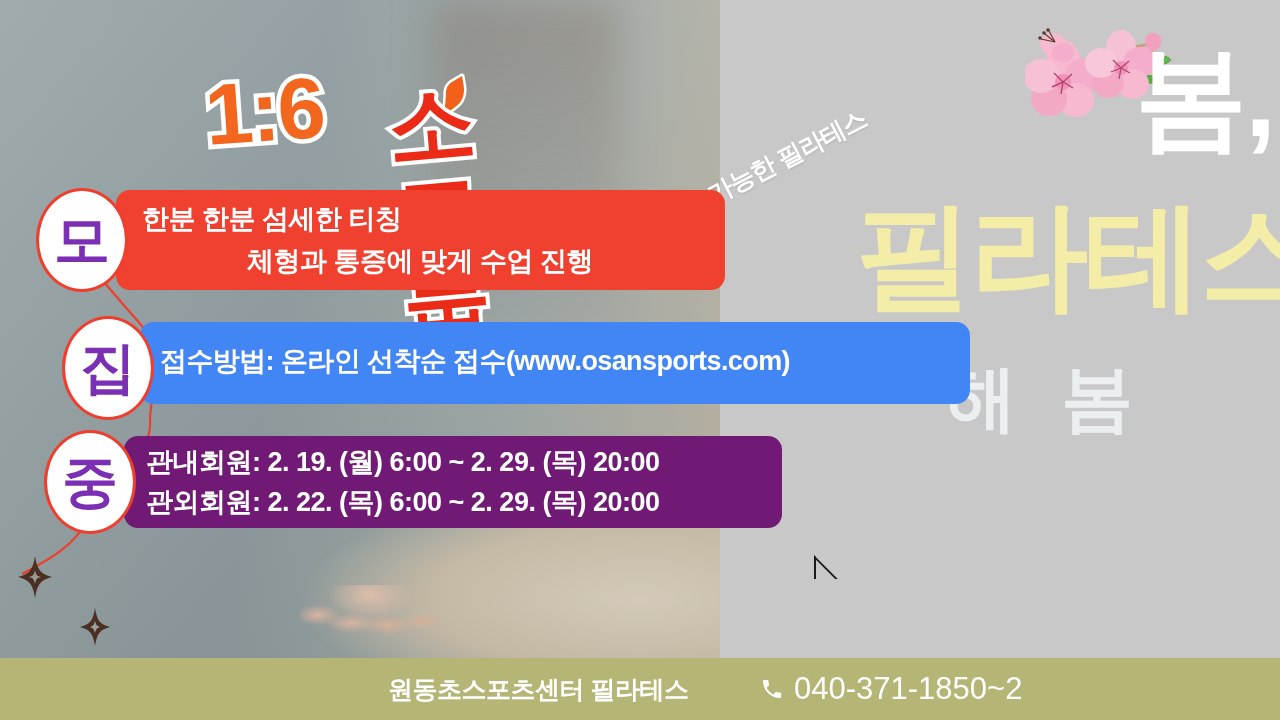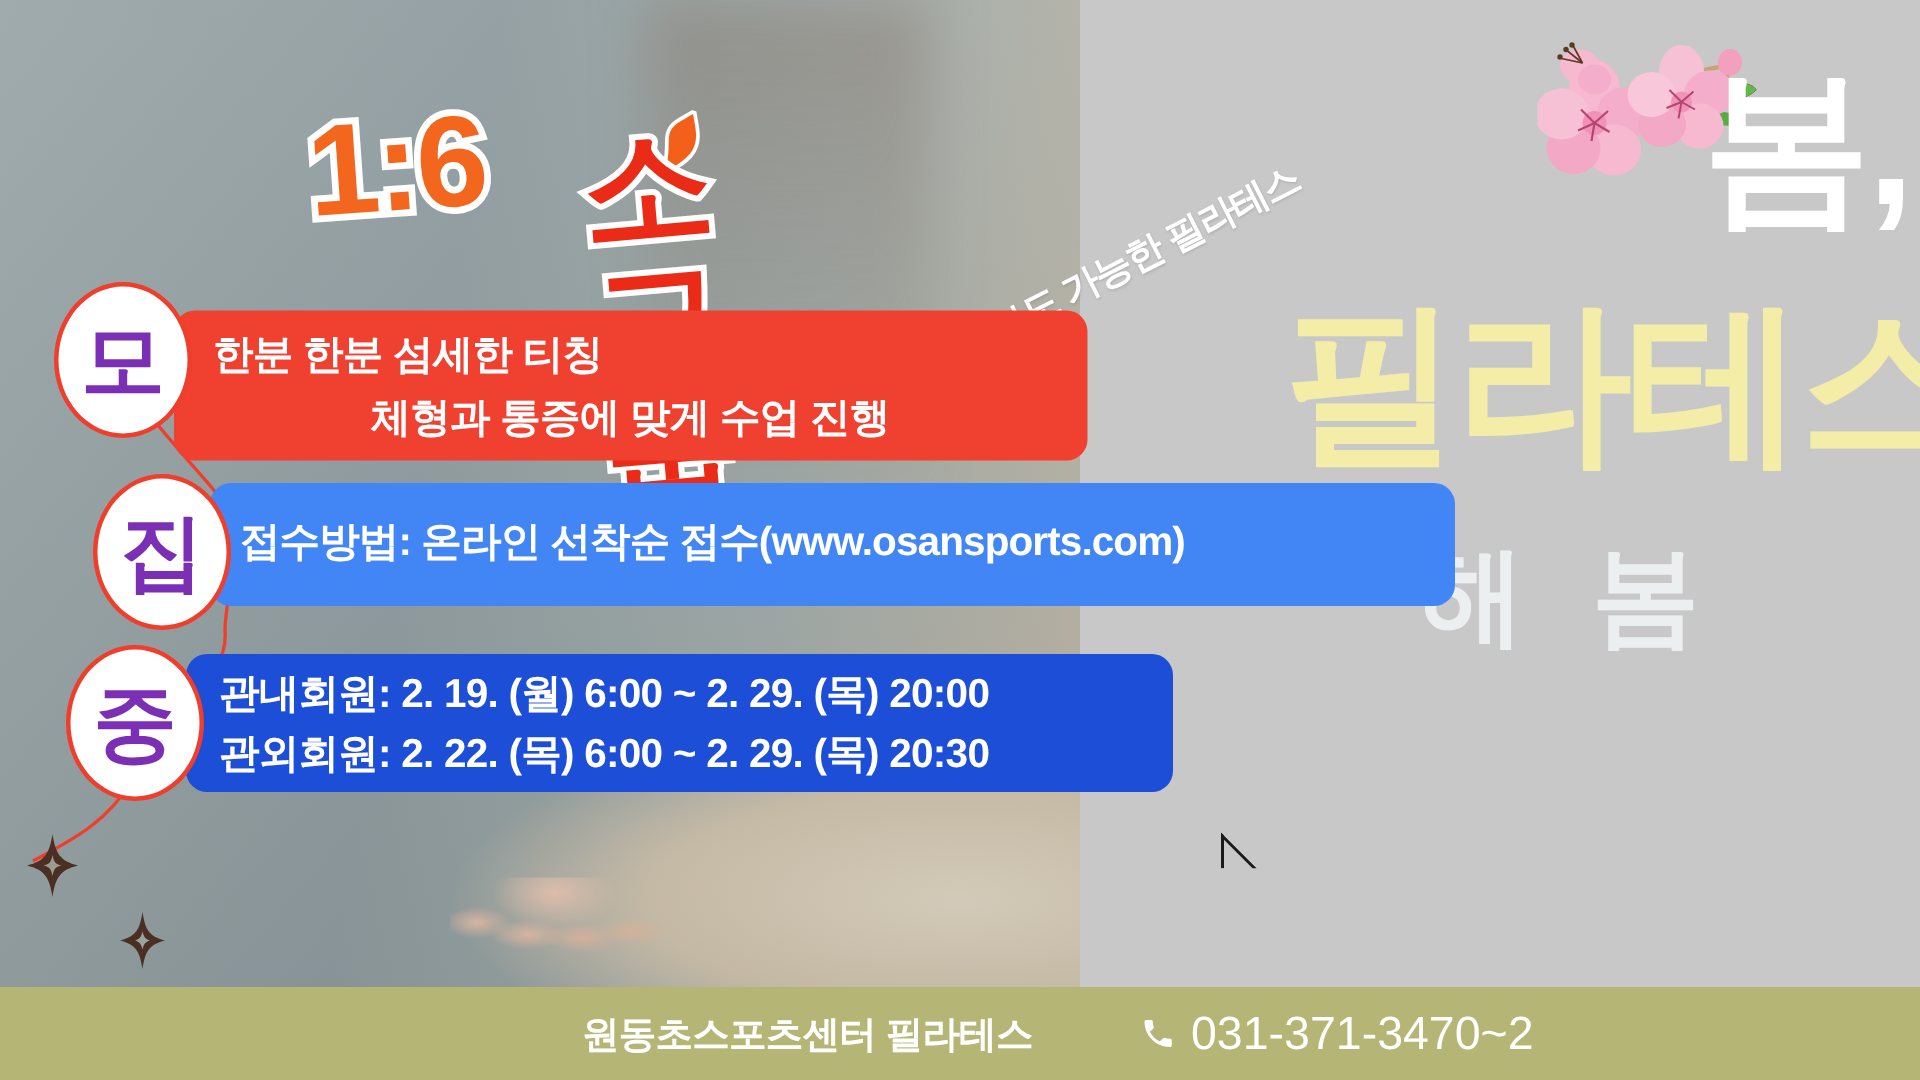--- a/index.html
+++ b/index.html
@@ -126,39 +126,39 @@
     width:92px; height:104px; border-radius:50%;
     background:#ffffff; border:3px solid #ef3e2c;
     display:flex; align-items:center; justify-content:center;
     color:#7b2fb5; font-size:56px; font-weight:800; line-height:1;
   }
 
   
   #row1 { left:116px; top:190px; }
   #row1 .bar {
     width:609px; height:100px; background:#ef4030;
-    padding:6px 18px 6px 26px; font-size:27px; letter-spacing:-0.5px;margin-top:17px;
+    padding:6px 18px 6px 26px; font-size:27px; letter-spacing:-0.5px;
   }
   #row1 .line1 { margin-bottom:6px; }
   #row1 .line2 { padding-left:105px; }
   #badge1 { left:36px; top:188px; }
 
   
   #row2 { left:140px; top:322px; }
   #row2 .bar {
     width:830px; height:82px; background:#4285f4;
     padding:4px 14px 4px 20px; font-size:27px; letter-spacing:-0.6px;
   }
   #row2 .line1 { margin-bottom:4px; }
   #badge2 { left:62px; top:316px; }
 
   
   #row3 { left:124px; top:436px; }
   #row3 .bar {
-    width:658px; height:92px; background:#1d4ed8;
+    width:658px; height:92px; background:#701a75;
     padding:4px 14px 4px 22px; font-size:27px; letter-spacing:-0.5px;
   }
   #row3 .line1 { margin-bottom:4px; }
   #badge3 { left:44px; top:430px; }
 
   
   #infostrip {
     position:absolute; left:86px; top:555px; width:750px; height:48px;
     display:flex; align-items:stretch;
     border:2px solid #1a1a1a; background:#ffffff;
@@ -313,21 +313,21 @@
   <div class="row" id="row2">
     <div class="bar">
       <div class="line line1">접수방법: 온라인 선착순 접수(www.osansports.com)</div>
     </div>
   </div>
 
   <div class="badge" id="badge3">중</div>
   <div class="row" id="row3">
     <div class="bar">
       <div class="line line1">관내회원: 2. 19. (월) 6:00 ~ 2. 29. (목) 20:00</div>
-      <div class="line line2">관외회원: 2. 22. (목) 6:00 ~ 2. 29. (목) 20:30</div>
+      <div class="line line2">관외회원: 2. 22. (목) 6:00 ~ 2. 29. (목) 20:00</div>
     </div>
   </div>
 
   <div class="fold"></div>
 
   <div class="sparkle" id="sp1">
     <svg viewBox="0 0 34 42">
       <path d="M17 0 C19 13 22 18 34 21 C22 24 19 29 17 42 C15 29 12 24 0 21 C12 18 15 13 17 0 Z" fill="#4b2f22"></path>
       <path d="M17 14 C18 19 19 20 23 21 C19 22 18 23 17 28 C16 23 15 22 11 21 C15 20 16 19 17 14 Z" fill="#9b9a93"></path>
     </svg>
@@ -338,17 +338,17 @@
       <path d="M15 13 C16 17 17 18 20 19 C17 20 16 21 15 25 C14 21 13 20 10 19 C13 18 14 17 15 13 Z" fill="#9aa3a2"></path>
     </svg>
   </div>
 
   <div id="footer">
     <div class="org">원동초스포츠센터 필라테스</div>
     <div class="tel">
       <svg class="phone-icon" viewBox="0 0 24 24">
         <path d="M6.6 10.8c1.4 2.8 3.8 5.1 6.6 6.6l2.2-2.2c.3-.3.7-.4 1.1-.3 1.2.4 2.4.6 3.7.6.6 0 1 .4 1 1V20c0 .6-.4 1-1 1C10.6 21 3 13.4 3 4c0-.6.4-1 1-1h3.5c.6 0 1 .4 1 1 0 1.3.2 2.5.6 3.7.1.4 0 .8-.3 1.1l-2.2 2z" fill="#ffffff"></path>
       </svg>
-      <span>031-371-3470~2</span>
+      <span>040-371-1850~2</span>
     </div>
   </div>
 
 </div>
 
 </body></html>

